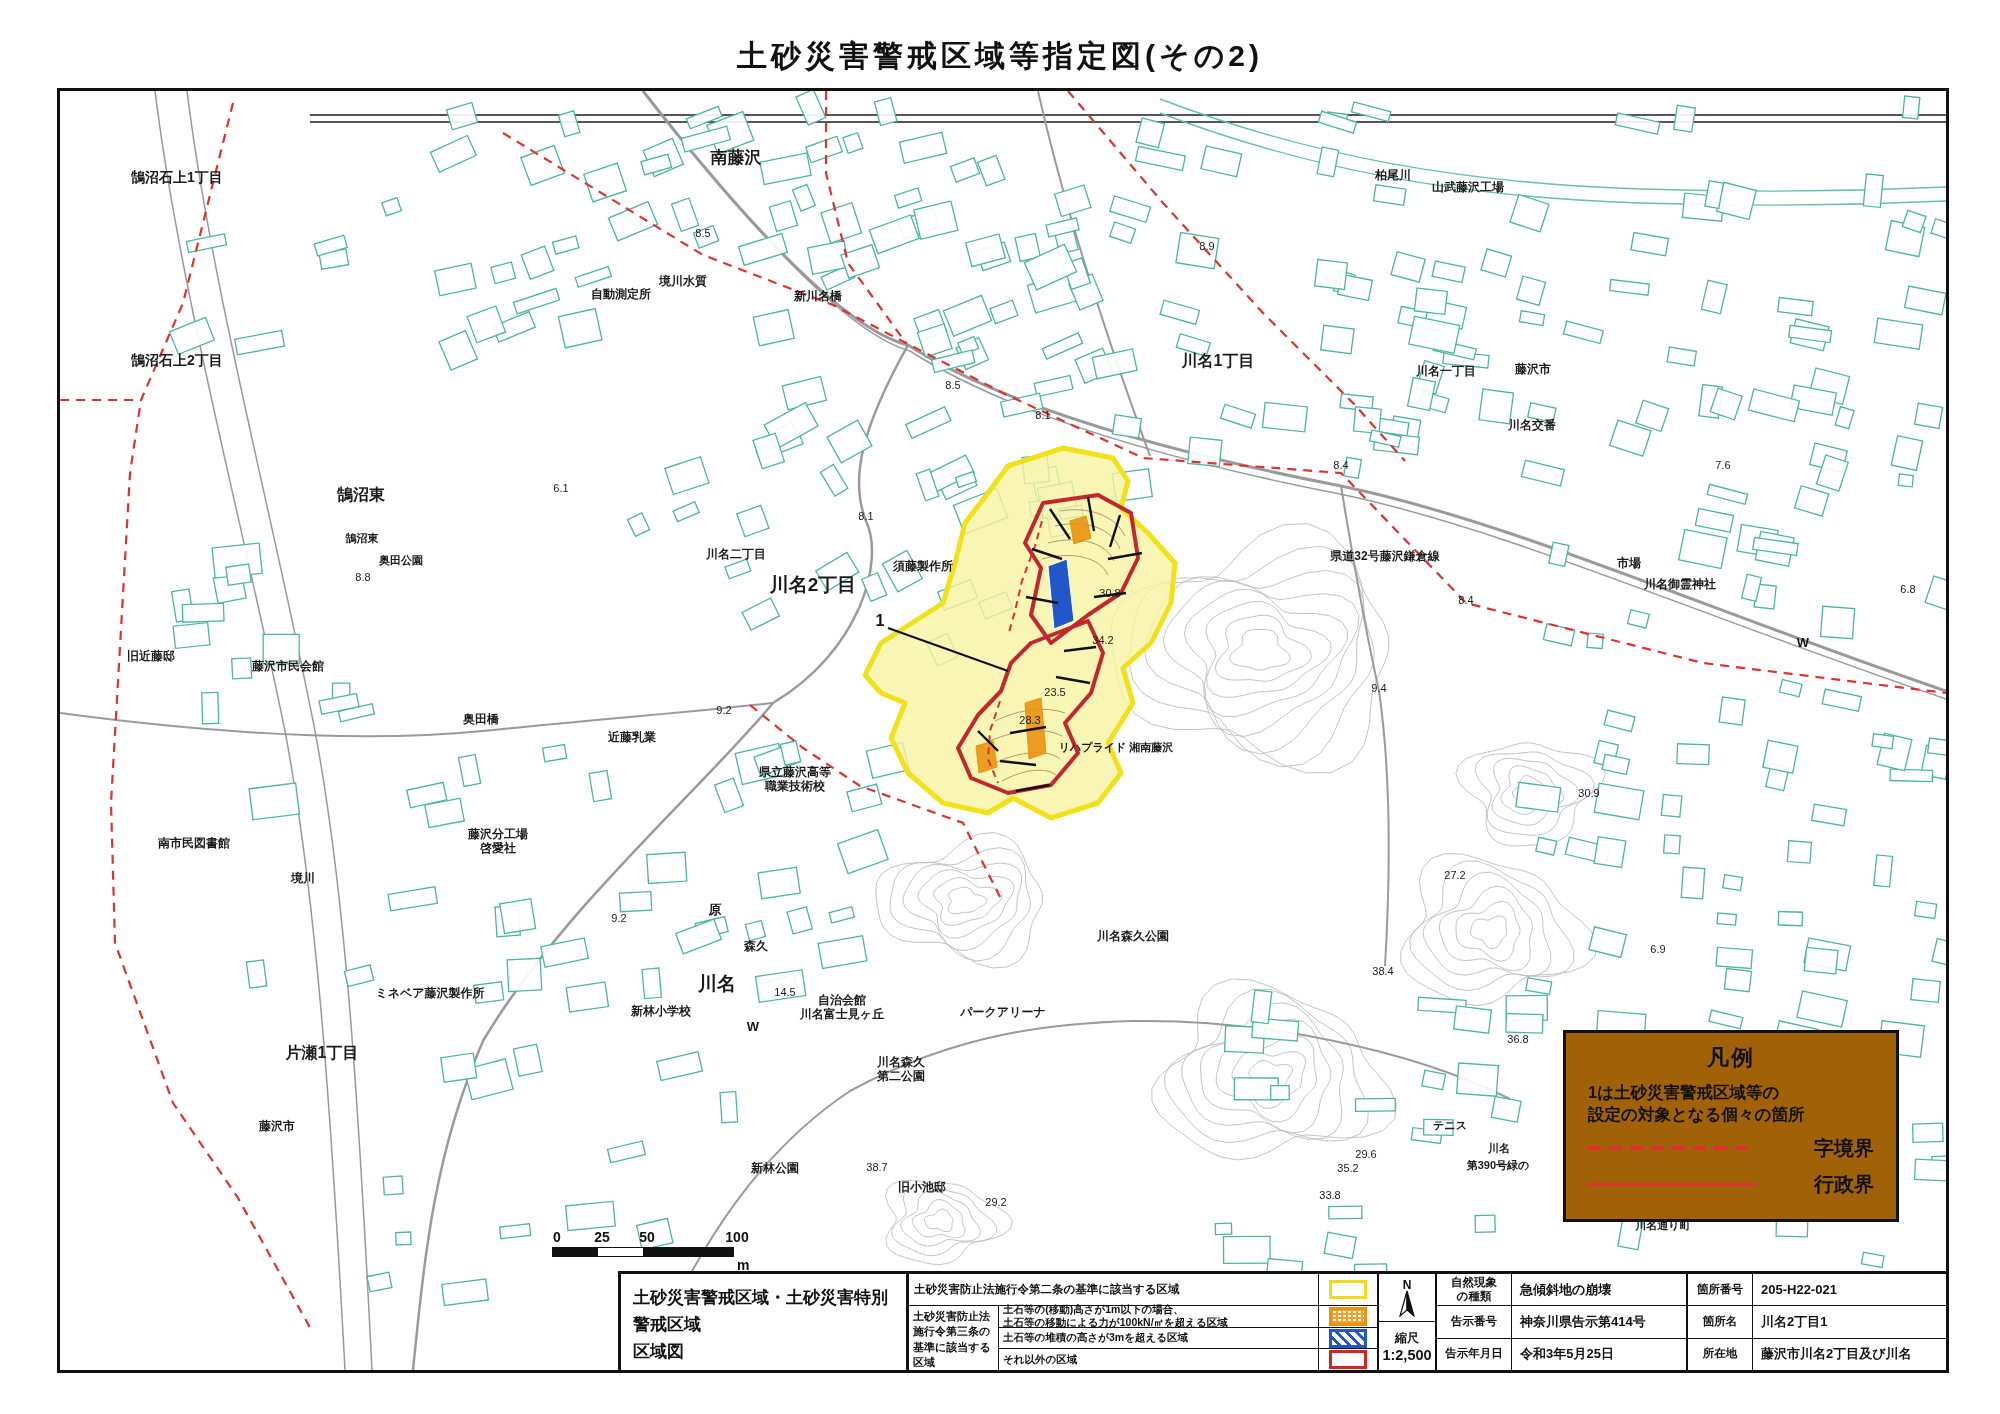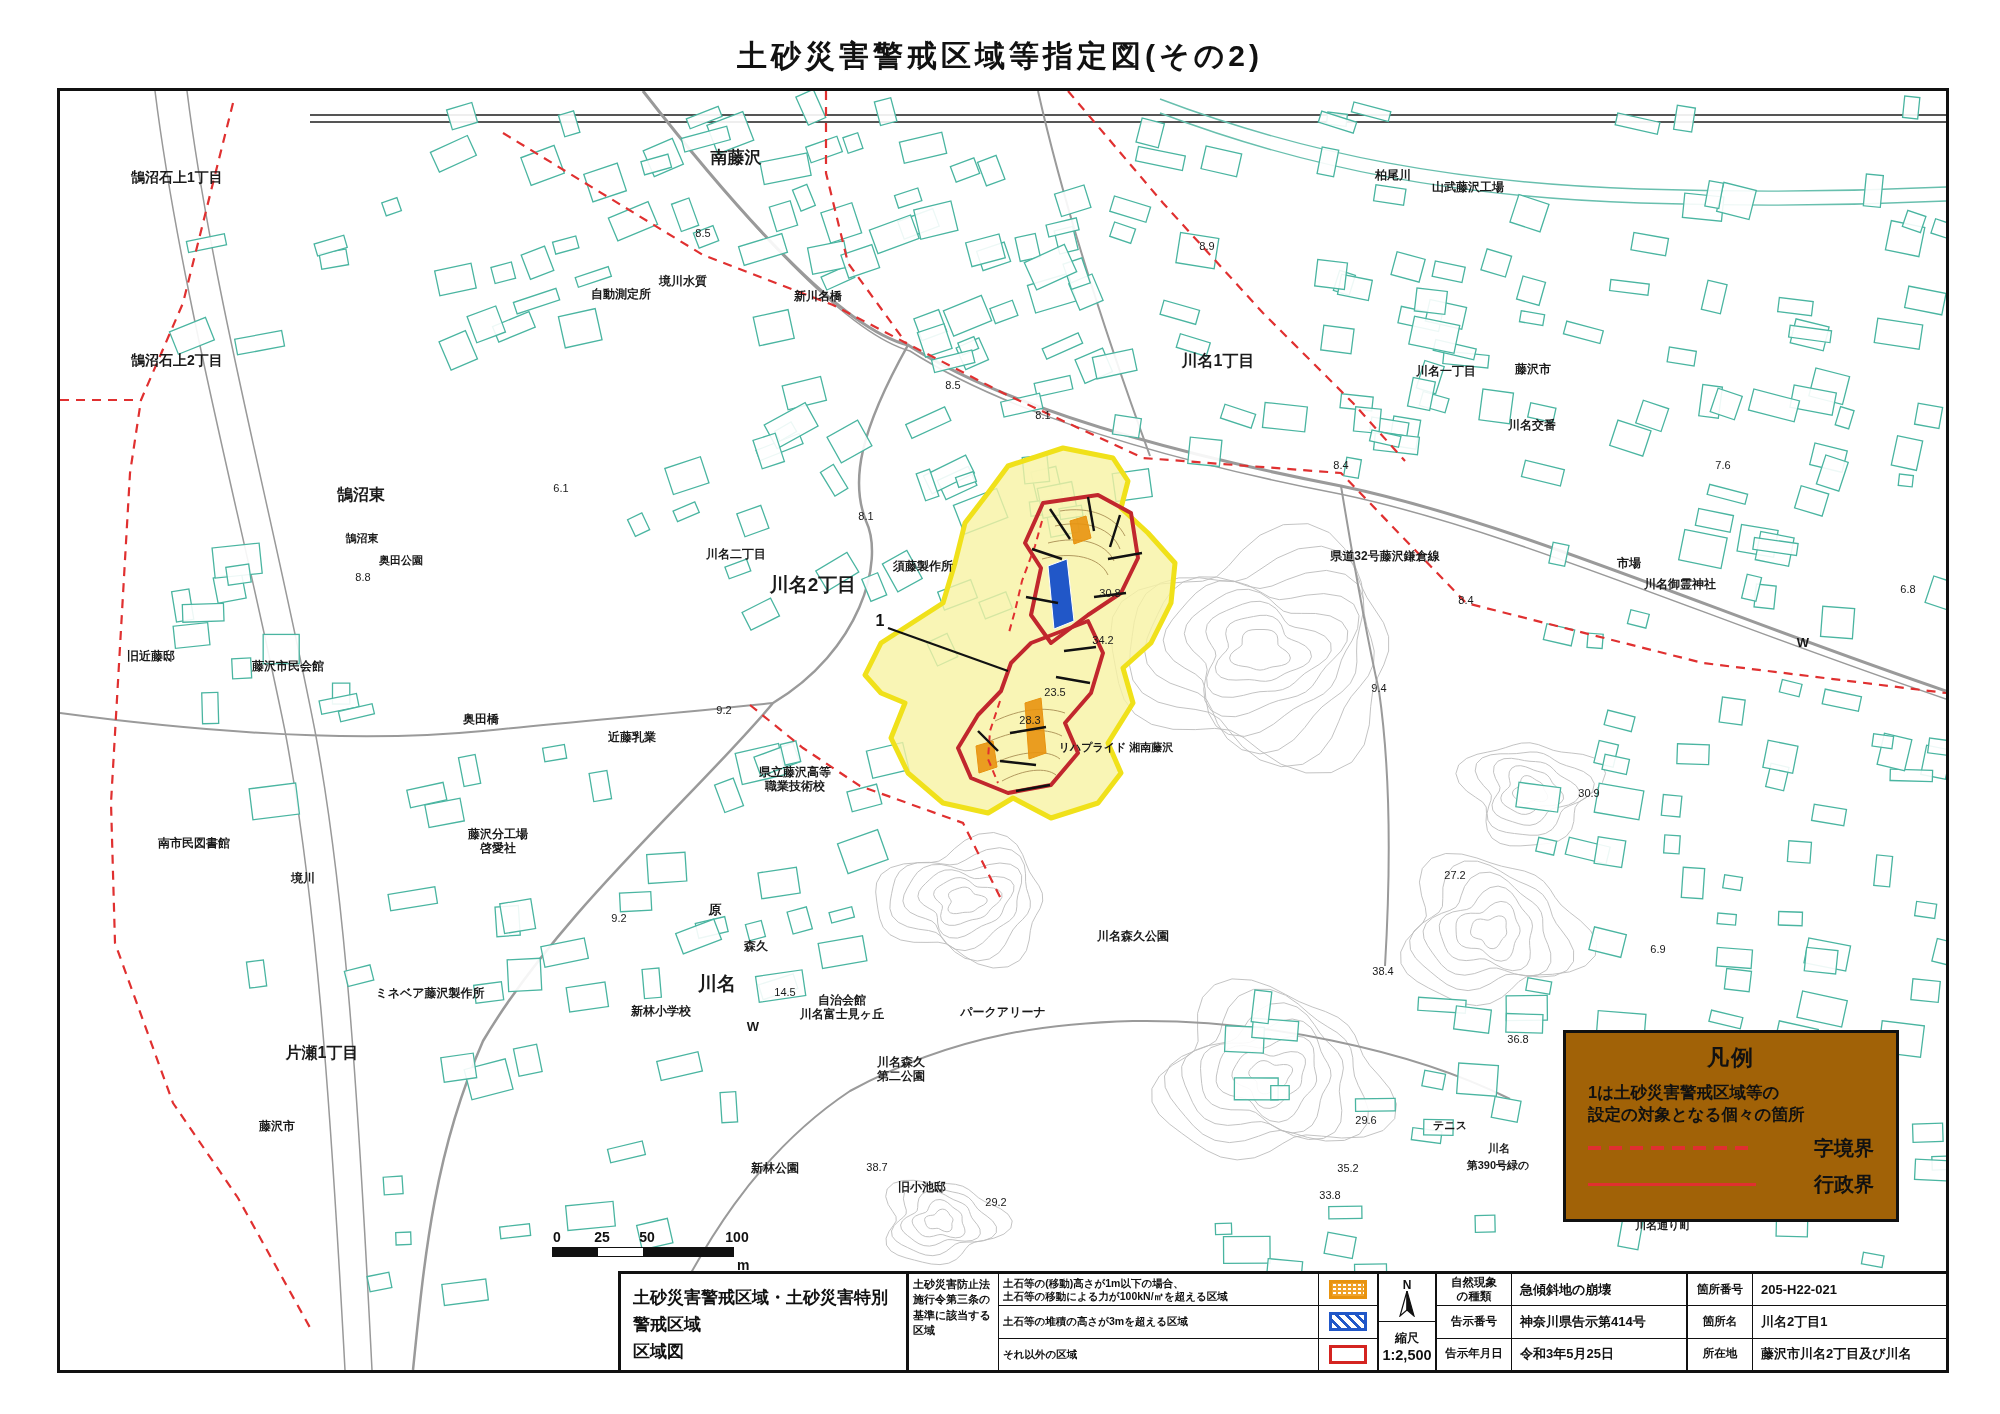--- a/index.html
+++ b/index.html
@@ -600,21 +600,21 @@
       <span class="lbl b" style="left: 782px; top: 916px; font-size: 12px;">自治会館
 川名富士見ヶ丘</span>
       <span class="lbl b" style="left: 943px; top: 921px; font-size: 12px;">パークアリーナ</span>
       <span class="lbl b" style="left: 1073px; top: 845px; font-size: 12px;">川名森久公園</span>
       <span class="lbl b" style="left: 841px; top: 978px; font-size: 12px;">川名森久
 第二公園</span>
       <span class="lbl b" style="left: 715px; top: 1077px; font-size: 12px;">新林公園</span>
       <span class="lbl" style="left: 817px; top: 1076px; font-size: 11px;">38.7</span>
       <span class="lbl b" style="left: 862px; top: 1096px; font-size: 12px;">旧小池邸</span>
       <span class="lbl" style="left: 936px; top: 1111px; font-size: 11px;">29.2</span>
-      <span class="lbl" style="left: 1306px; top: 1029px; font-size: 11px;">29.6</span>
+      <span class="lbl" style="left: 1306px; top: 1063px; font-size: 11px;">29.6</span>
       <span class="lbl" style="left: 1288px; top: 1077px; font-size: 11px;">35.2</span>
       <span class="lbl" style="left: 1270px; top: 1104px; font-size: 11px;">33.8</span>
       <span class="lbl b" style="left: 1390px; top: 1034px; font-size: 11px;">テニス</span>
       <span class="lbl b" style="left: 1439px; top: 1057px; font-size: 11px;">川名</span>
       <span class="lbl b" style="left: 1438px; top: 1074px; font-size: 11px;">第390号緑の</span>
       <span class="lbl b" style="left: 1603px; top: 1134px; font-size: 11px;">川名通り町</span>
     </div>
 
   <span class="marker-1">1</span>
 
@@ -645,20 +645,26 @@
       <div class="sb-seg" style="width:90px;background:#111"></div>
     </div>
     <span class="sb-unit">m</span>
   </div>
 
   <div class="tblock">
     <div class="t-title pre">土砂災害警戒区域・土砂災害特別警戒区域
 区域図</div>
 
     <div class="t-legend">
+      <div class="t-l-row1">
+        <div class="lab">土砂災害防止法施行令第二条の基準に該当する区域</div>
+        <div class="swcell">
+          <div class="sw sw-article2"></div>
+        </div>
+      </div>
       <div class="t-l-rows">
         <div class="t-group pre">土砂災害防止法
 施行令第三条の
 基準に該当する
 区域</div>
         <div class="t-subs">
           <div class="t-sub">
             <div class="lab pre">土石等の(移動)高さが1m以下の場合、
 土石等の移動による力が100kN/㎡を超える区域</div>
             <div class="swcell">

